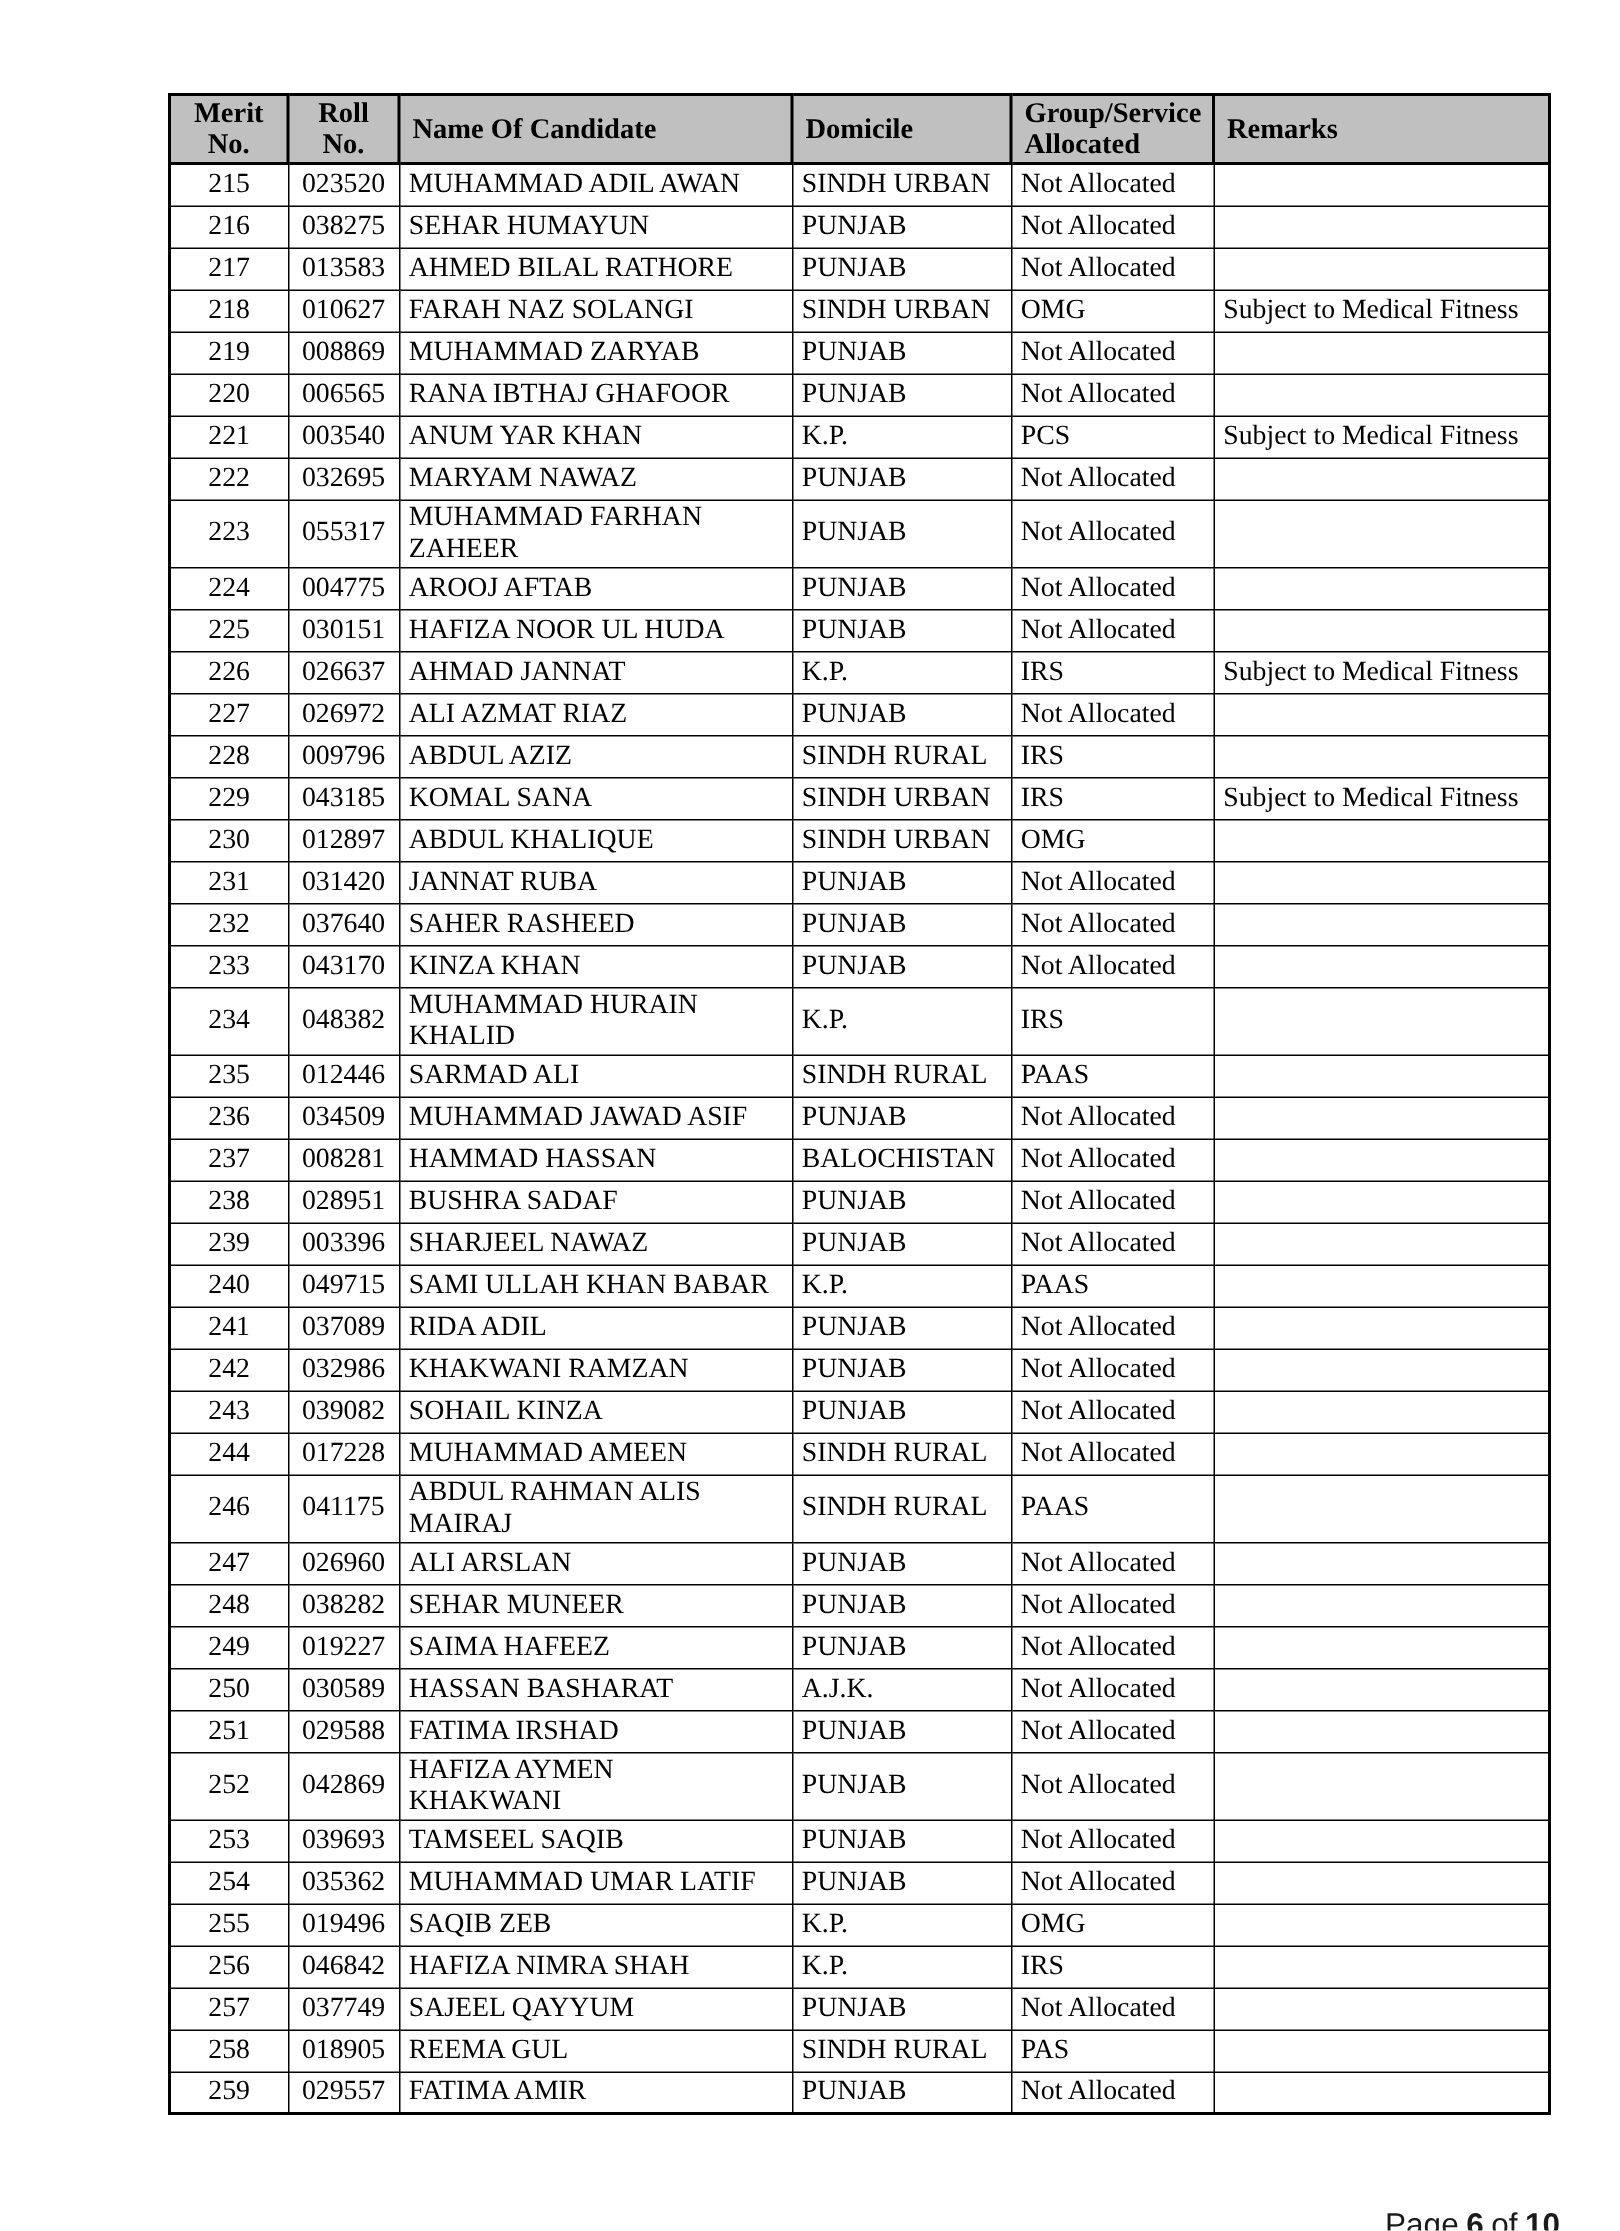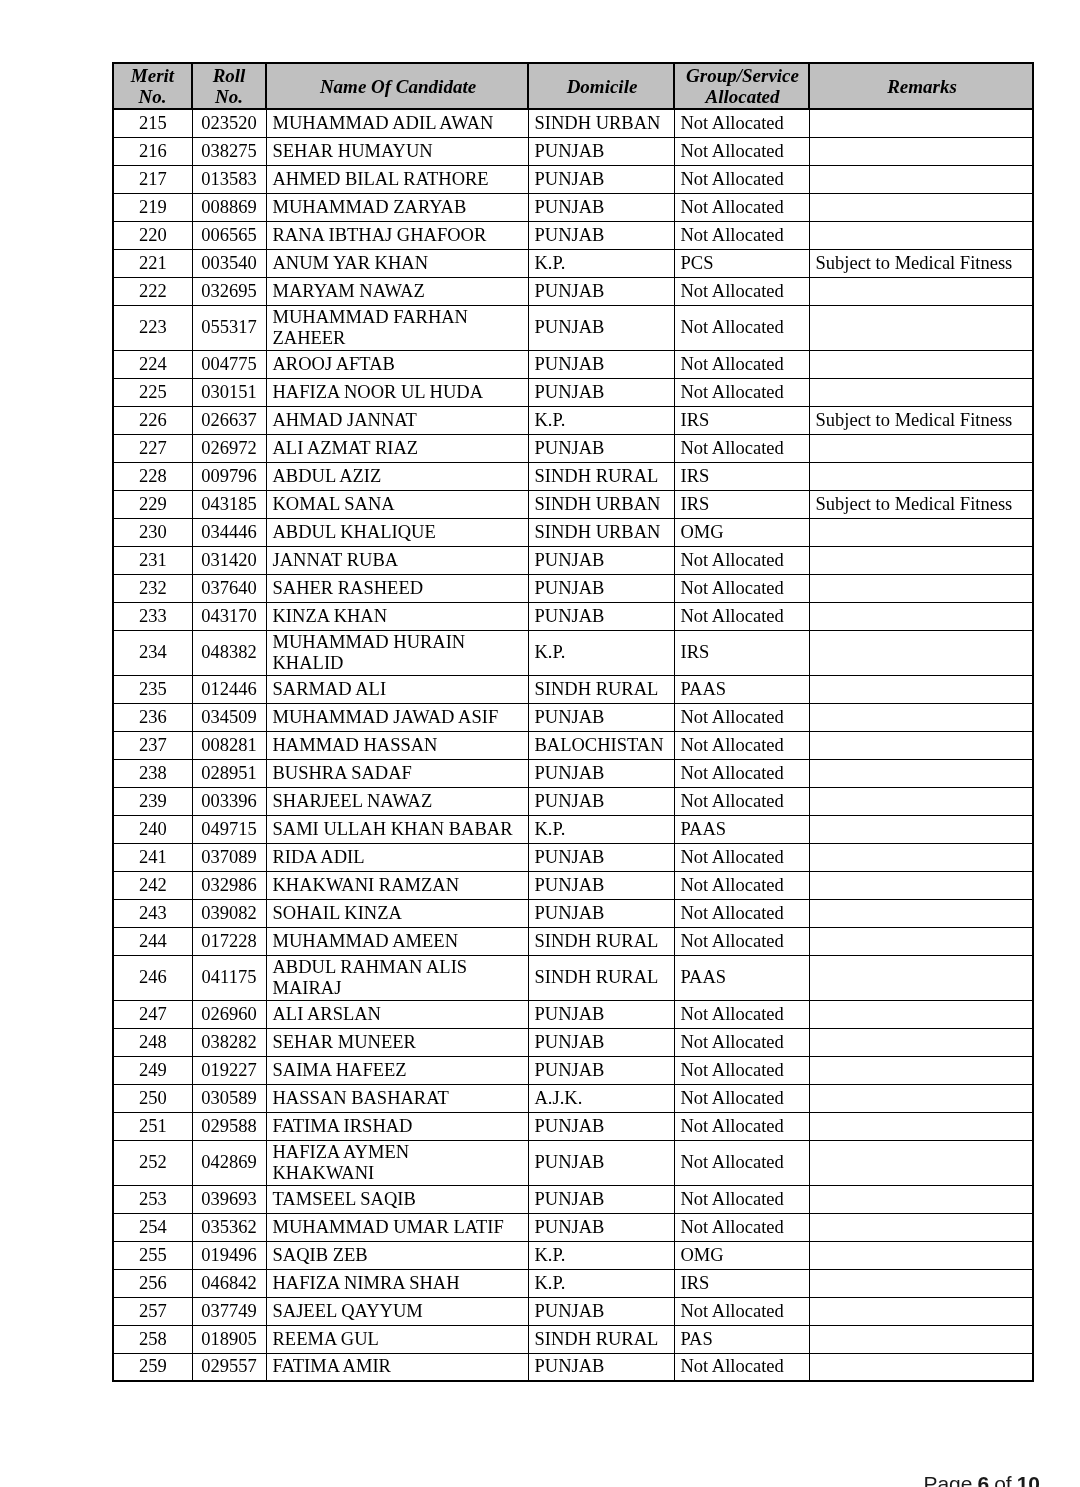--- a/index.html
+++ b/index.html
@@ -25,38 +25,37 @@
     background: var(--header-bg, #c0c0c0);
     border: 2px solid #000000;
     font-weight: bold;
     font-size: 19px;
     line-height: 21px;
     height: 44px;
     padding: 1px 6px;
     vertical-align: middle;
     white-space: pre-line;
     box-sizing: border-box;
-    font-style: italic;
   }
   .merit-table td {
     border: 1px solid #000000;
     font-size: 18.5px;
     line-height: 21px;
     height: 28px;
     padding: 1px 6px;
     vertical-align: middle;
     box-sizing: border-box;
   }
   .c-merit, .c-roll { text-align: center; }
   th.c-merit, th.c-roll { padding: 1px 2px; }
   .c-name { text-align: left; padding-left: 8px; }
   td.c-name { white-space: pre-line; }
   .c-domicile, .c-group, .c-remarks { text-align: left; padding-left: 8px; }
   td.c-merit, td.c-roll, td.c-domicile, td.c-group, td.c-remarks { white-space: nowrap; }
-  th.c-name, th.c-domicile, th.c-group, th.c-remarks { text-align: center; padding-left: 8px; margin-left: 48px; }
+  th.c-name, th.c-domicile, th.c-group, th.c-remarks { text-align: left; padding-left: 8px; margin-left: 48px; }
   .page-footer {
     position: absolute;
     top: 1471px;
     left: 930px;
     width: 110px;
     display: flex;
     gap: 5px;
     justify-content: flex-end;
     font-family: "Liberation Sans", sans-serif;
     font-size: 21px;
@@ -109,20 +108,28 @@
   </tr>
       <tr>
     <td class="c-merit">217</td>
     <td class="c-roll">013583</td>
     <td class="c-name">AHMED BILAL RATHORE</td>
     <td class="c-domicile">PUNJAB</td>
     <td class="c-group">Not Allocated</td>
     <td class="c-remarks"></td>
   </tr>
       <tr>
+    <td class="c-merit">218</td>
+    <td class="c-roll">010627</td>
+    <td class="c-name">FARAH NAZ SOLANGI</td>
+    <td class="c-domicile">SINDH URBAN</td>
+    <td class="c-group">OMG</td>
+    <td class="c-remarks">Subject to Medical Fitness</td>
+  </tr>
+      <tr>
     <td class="c-merit">219</td>
     <td class="c-roll">008869</td>
     <td class="c-name">MUHAMMAD ZARYAB</td>
     <td class="c-domicile">PUNJAB</td>
     <td class="c-group">Not Allocated</td>
     <td class="c-remarks"></td>
   </tr>
       <tr>
     <td class="c-merit">220</td>
     <td class="c-roll">006565</td>
@@ -199,21 +206,21 @@
       <tr>
     <td class="c-merit">229</td>
     <td class="c-roll">043185</td>
     <td class="c-name">KOMAL SANA</td>
     <td class="c-domicile">SINDH URBAN</td>
     <td class="c-group">IRS</td>
     <td class="c-remarks">Subject to Medical Fitness</td>
   </tr>
       <tr>
     <td class="c-merit">230</td>
-    <td class="c-roll">034446</td>
+    <td class="c-roll">012897</td>
     <td class="c-name">ABDUL KHALIQUE</td>
     <td class="c-domicile">SINDH URBAN</td>
     <td class="c-group">OMG</td>
     <td class="c-remarks"></td>
   </tr>
       <tr>
     <td class="c-merit">231</td>
     <td class="c-roll">031420</td>
     <td class="c-name">JANNAT RUBA</td>
     <td class="c-domicile">PUNJAB</td>

